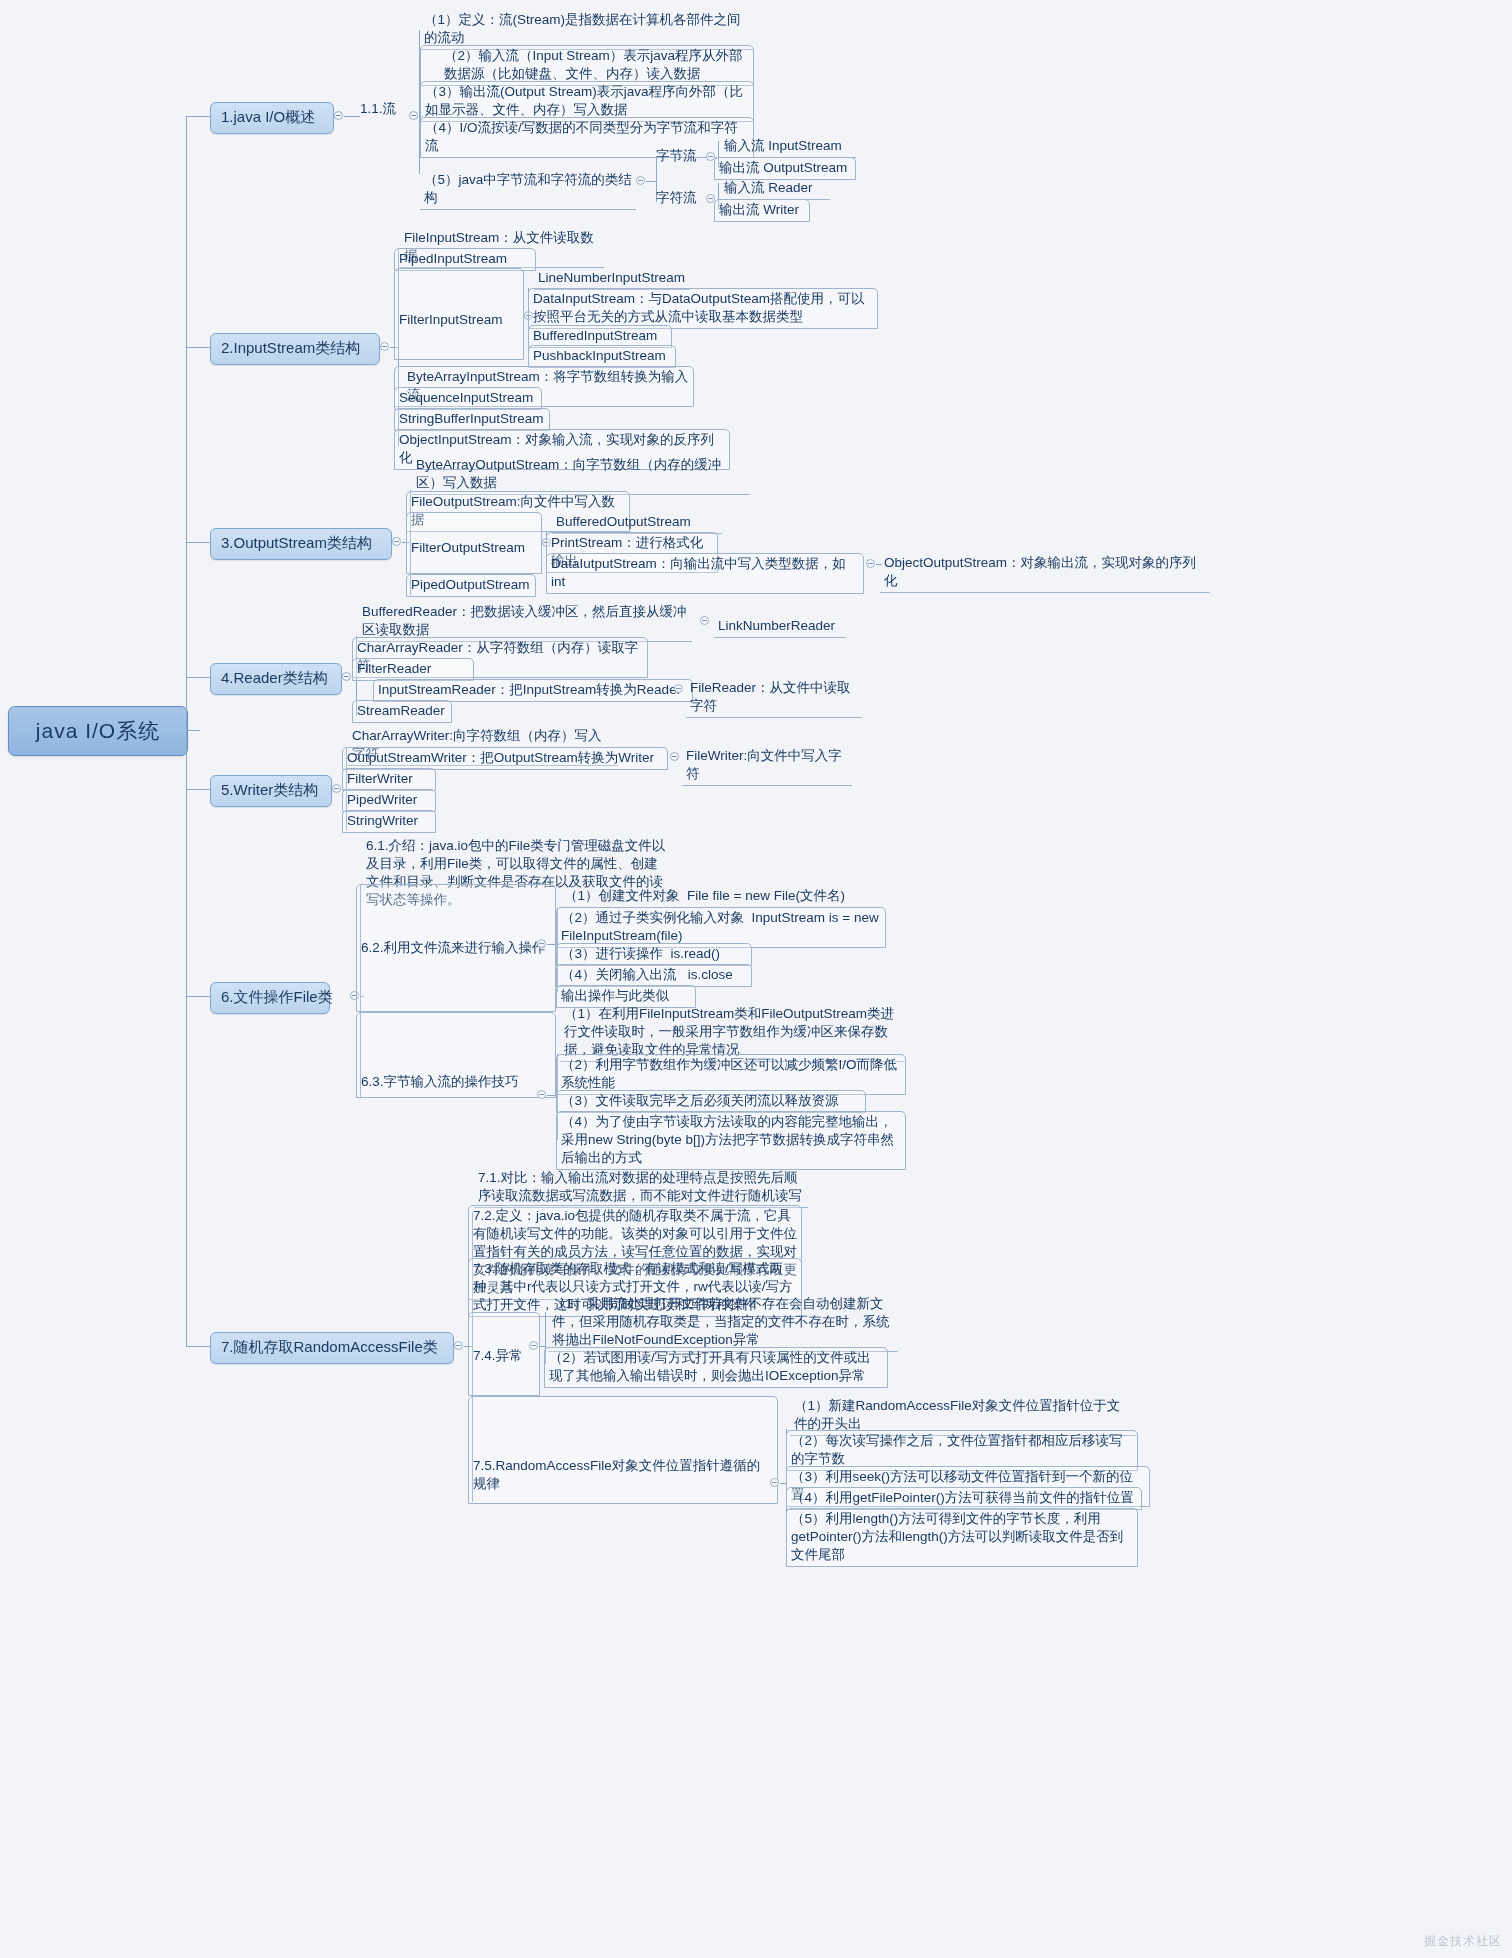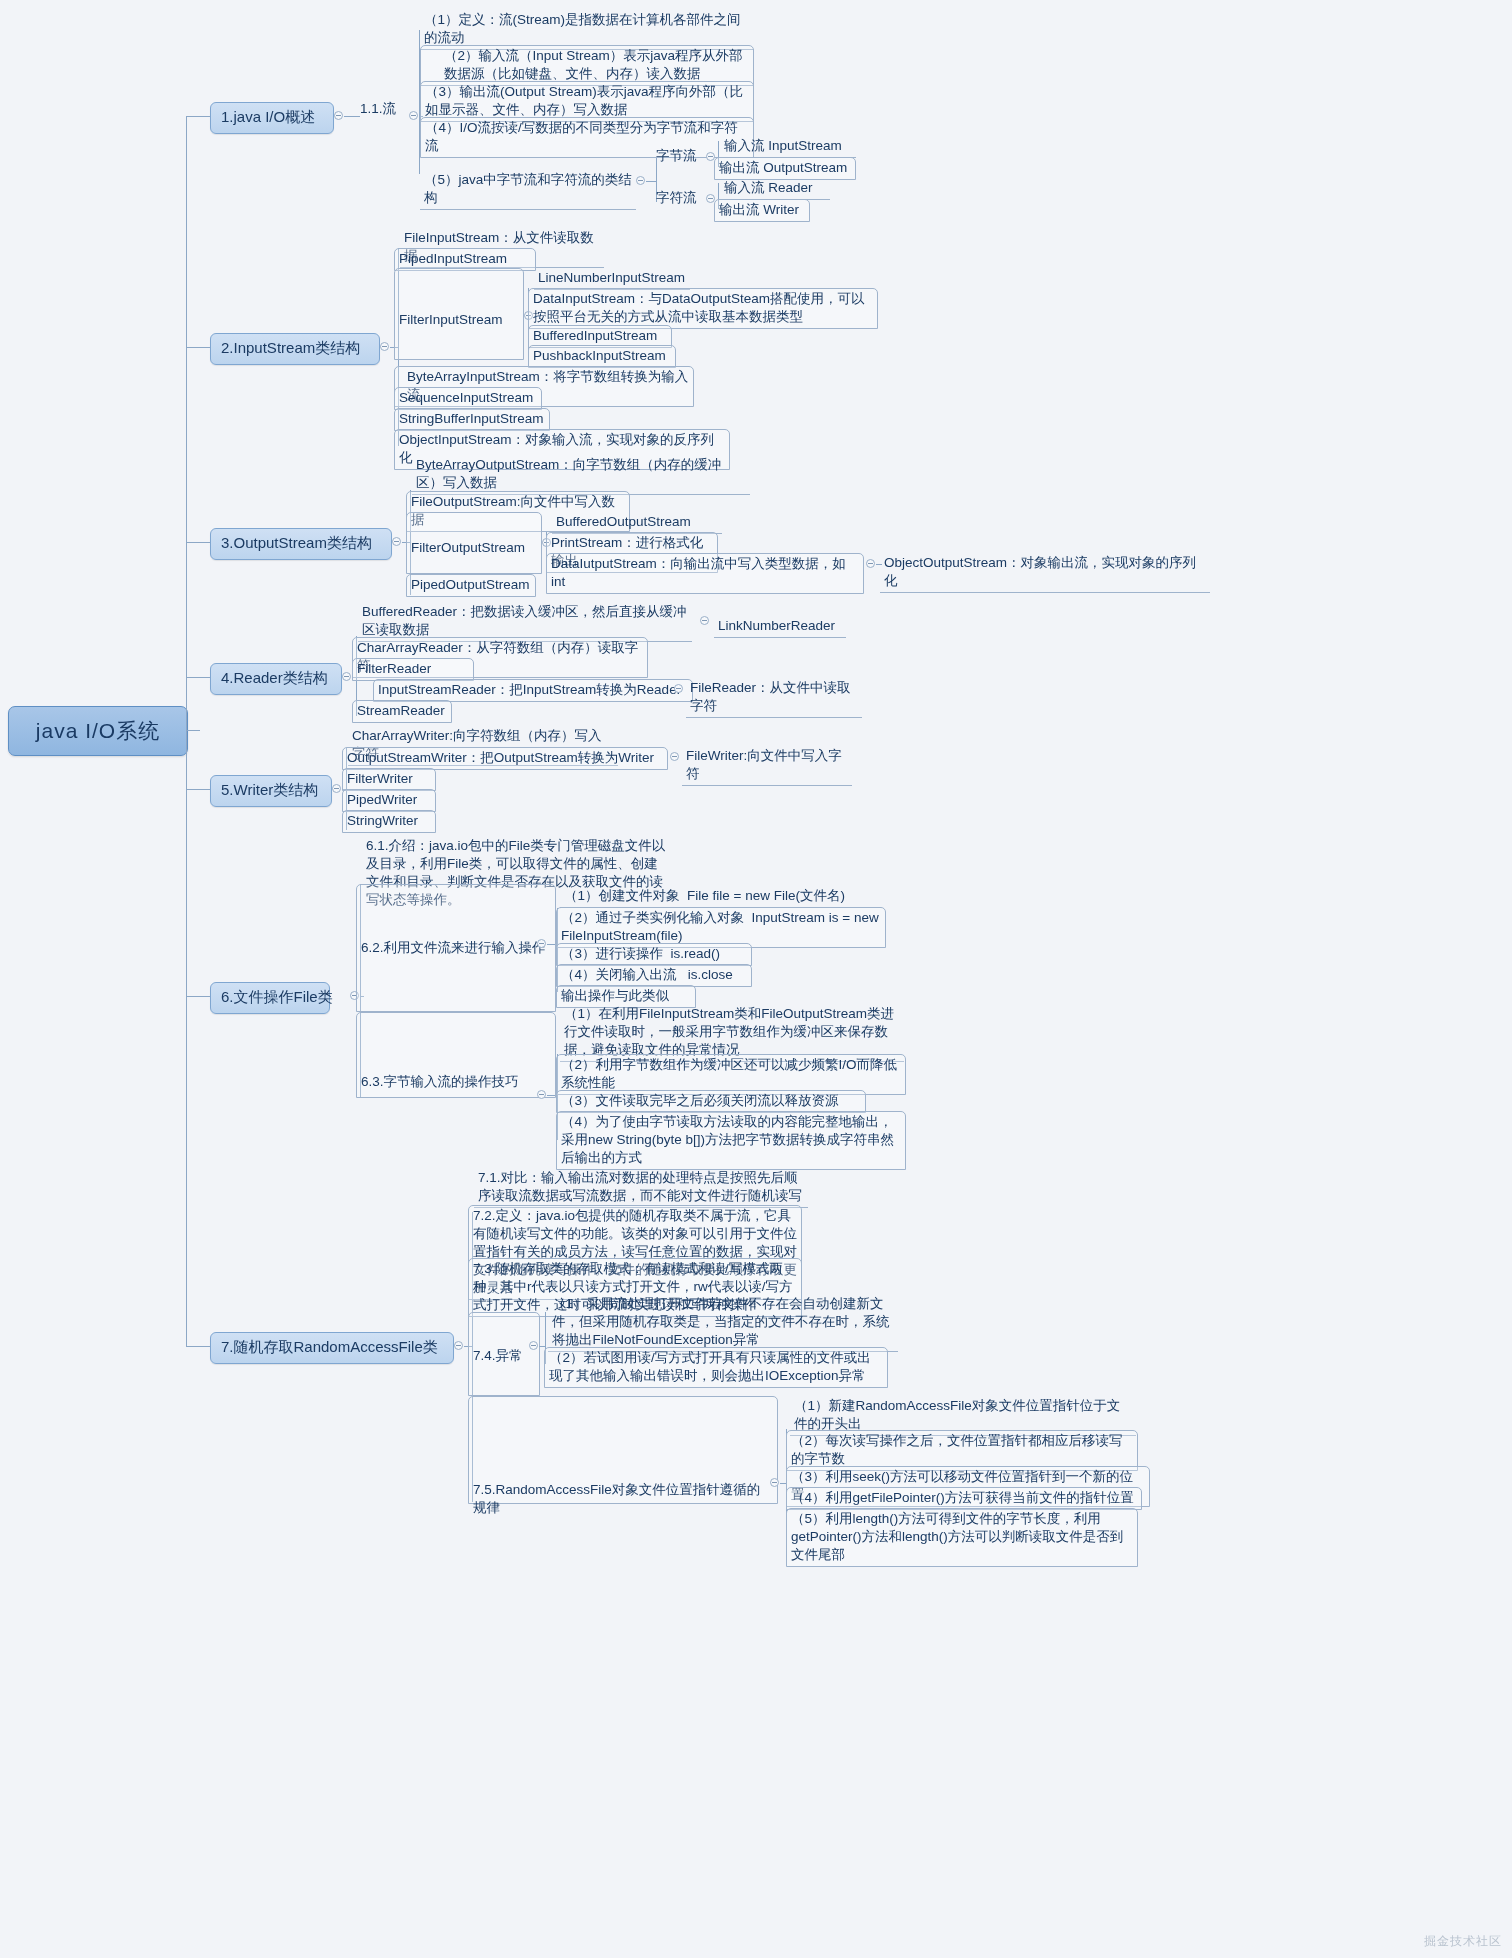--- a/index.html
+++ b/index.html
@@ -254,21 +254,21 @@
 
   <div class="node boxed" style="left:468px;top:1312px;width:72px;height:84px;padding-top:34px;">7.4.异常</div>
   <div class="tog" style="left:529px;top:1341px;"></div>
 
   <div class="ln h" style="left:539px;top:1346px;width:6px;"></div>
   <div class="ln v" style="left:545px;top:1312px;height:52px;"></div>
 
   <div class="node plain" style="left:548px;top:1294px;width:350px;">（1）采用流处理打开文件若文件不存在会自动创建新文件，但采用随机存取类是，当指定的文件不存在时，系统将抛出FileNotFoundException异常</div>
   <div class="node boxed" style="left:544px;top:1347px;width:344px;">（2）若试图用读/写方式打开具有只读属性的文件或出现了其他输入输出错误时，则会抛出IOException异常</div>
 
-  <div class="node boxed" style="left:468px;top:1396px;width:310px;height:108px;padding-top:84px;">7.5.RandomAccessFile对象文件位置指针遵循的规律</div>
+  <div class="node boxed" style="left:468px;top:1396px;width:310px;height:108px;padding-top:60px;">7.5.RandomAccessFile对象文件位置指针遵循的规律</div>
   <div class="tog" style="left:770px;top:1478px;"></div>
 
   <div class="ln h" style="left:780px;top:1483px;width:6px;"></div>
   <div class="ln v" style="left:786px;top:1429px;height:112px;"></div>
 
   <div class="node plain" style="left:790px;top:1396px;width:346px;">（1）新建RandomAccessFile对象文件位置指针位于文件的开头出</div>
   <div class="node boxed" style="left:786px;top:1430px;width:352px;">（2）每次读写操作之后，文件位置指针都相应后移读写的字节数</div>
   <div class="node boxed" style="left:786px;top:1466px;width:364px;">（3）利用seek()方法可以移动文件位置指针到一个新的位置</div>
   <div class="node boxed" style="left:786px;top:1487px;width:356px;">（4）利用getFilePointer()方法可获得当前文件的指针位置</div>
   <div class="node boxed" style="left:786px;top:1508px;width:352px;">（5）利用length()方法可得到文件的字节长度，利用getPointer()方法和length()方法可以判断读取文件是否到文件尾部</div>

